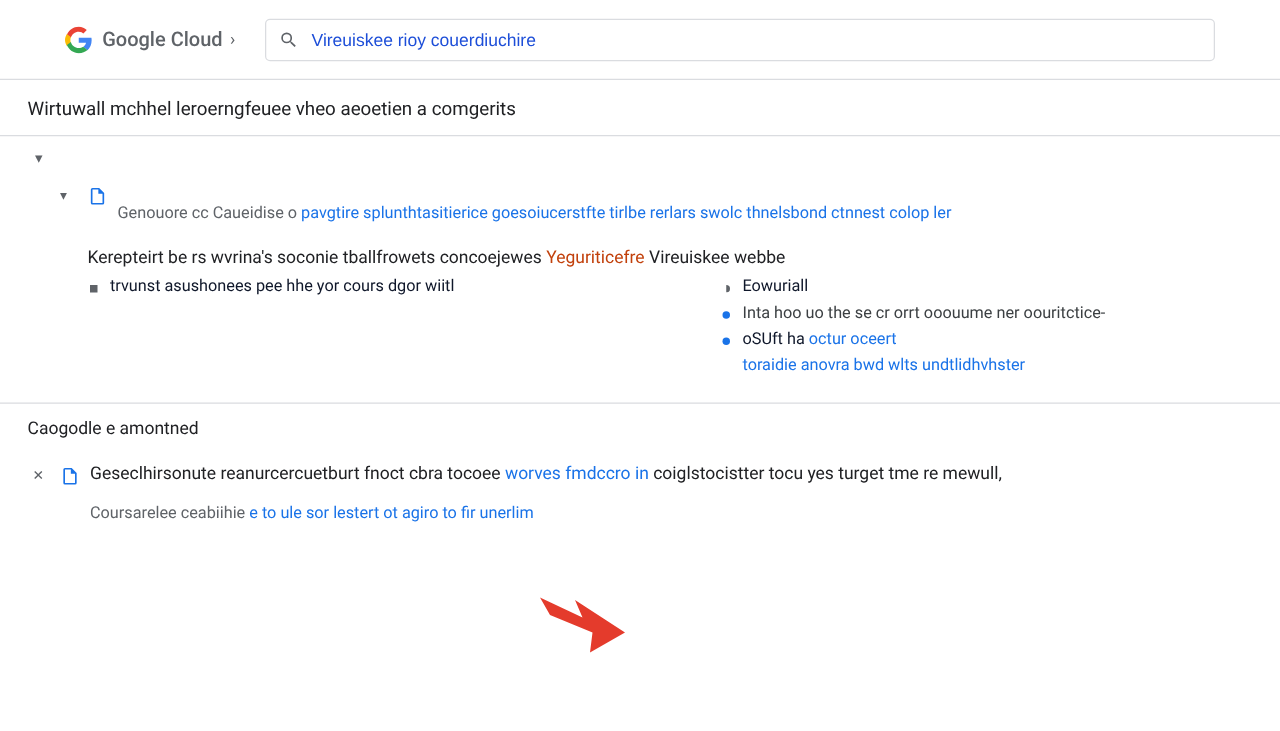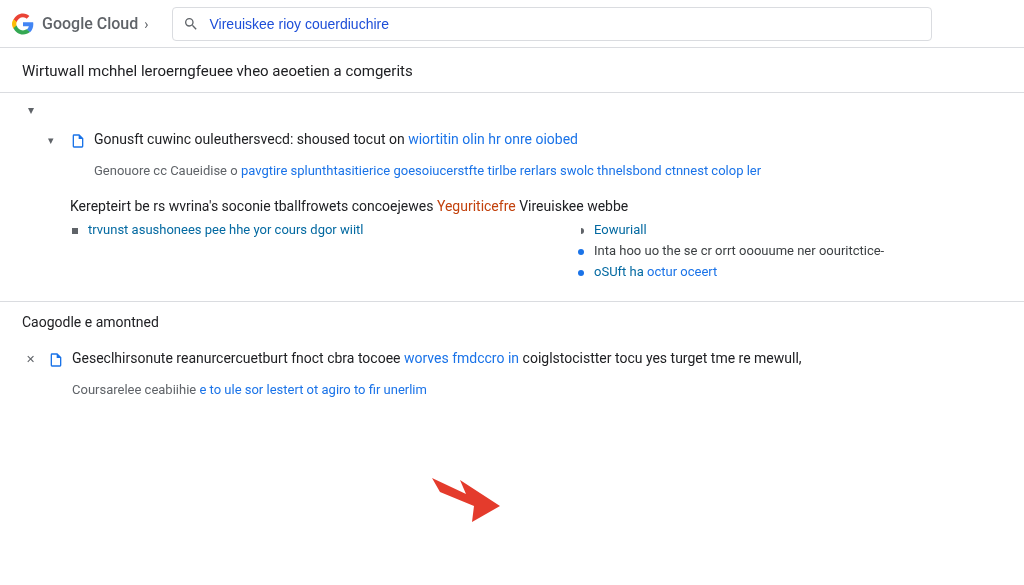--- a/index.html
+++ b/index.html
@@ -8,23 +8,24 @@
     background: #fff;
     color: #202124;
     width: 1024px;
     height: 585px;
     overflow: hidden;
     position: relative;
   }
   .topbar {
     display: flex;
     align-items: center;
-    height: 48px;
+    height: 64px;
     padding: 0 12px;
     border-bottom: 1px solid #dadce0;
+    justify-content: center;
   }
   .logo-g {
     width: 22px; height: 22px;
     margin-right: 8px;
     display:flex; align-items:center; justify-content:center;
   }
   .brand {
     font-size: 16px;
     color: #5f6368;
     font-weight: 500;
@@ -128,21 +129,21 @@
     align-items:flex-start;
     gap:8px;
     margin-bottom:6px;
   }
   .bul { width:10px; flex-shrink:0; display:flex; justify-content:center; }
   .bul-square { width:6px; height:6px; background:#5f6368; margin-top:6px; }
   .bul-square.blue { background:#1a73e8; }
   .bul-circle { width:6px; height:6px; border-radius:50%; background:#1a73e8; margin-top:6px; }
   .bul-half { width:6px; height:6px; display:block; margin-top:6px; }
   .col .link { color:#1a73e8; }
-  .gray { color:#0369a1; }
+  .gray { color:#0f172a; }
   .sec2-title {
     font-size:14px;
     color:#202124;
     padding: 12px 22px 6px 22px;
   }
   .arrow-annot {
     position:absolute;
     left: 432px;
     top: 466px;
     pointer-events:none;
@@ -178,24 +179,20 @@
   </div>
 
   <div class="result-item">
     <span class="chev-small">▾</span>
     <span class="doc-icon">
       <svg viewBox="0 0 24 24" width="16" height="16" fill="#1a73e8">
           <path d="M14 2H6a2 2 0 00-2 2v16a2 2 0 002 2h12a2 2 0 002-2V8l-6-6zM6 20V4h7v5h5v11H6z"></path>
         </svg>
     </span>
     <div class="result-body">
-      <div class="result-title">
-        <span>Gonusft cuwinc ouleuthersvecd: shoused tocut on</span>
-        <span class="link">wiortitin olin hr onre oiobed</span>
-      </div>
       <div class="result-sub">
         <span>Genouore cc Caueidise o</span>
         <span class="link">pavgtire splunthtasitierice goesoiucerstfte tirlbe rerlars swolc thnelsbond ctnnest colop ler</span>
       </div>
     </div>
   </div>
 
   <div class="subheading">
     <span>Kerepteirt be rs wvrina's soconie tballfrowets concoejewes</span>
     <span class="link" style="color:#c2410c">Yeguriticefre</span>
@@ -227,20 +224,24 @@
         <span>Inta hoo uo the se cr orrt ooouume ner oouritctice-</span>
       </div>
       <div class="bullet-row">
         <span class="bul">
             <span class="bul-circle"></span>
           </span>
         <span>
           <span class="gray">oSUft ha</span>
           <span class="link">octur oceert</span>
         </span>
+      </div>
+      <div class="bullet-row">
+        <span class="bul"></span>
+        <span class="link">toraidie anovra bwd wlts undtlidhvhster</span>
       </div>
     </div>
   </div>
 </div>
 
 <div class="sec2-title">Caogodle e amontned</div>
 
 <div class="section" style="border-bottom:none; padding-top:0;">
   <div class="result-item" style="padding-left:4px;">
     <span class="chev-small" style="transform:rotate(0deg);">✕</span>

